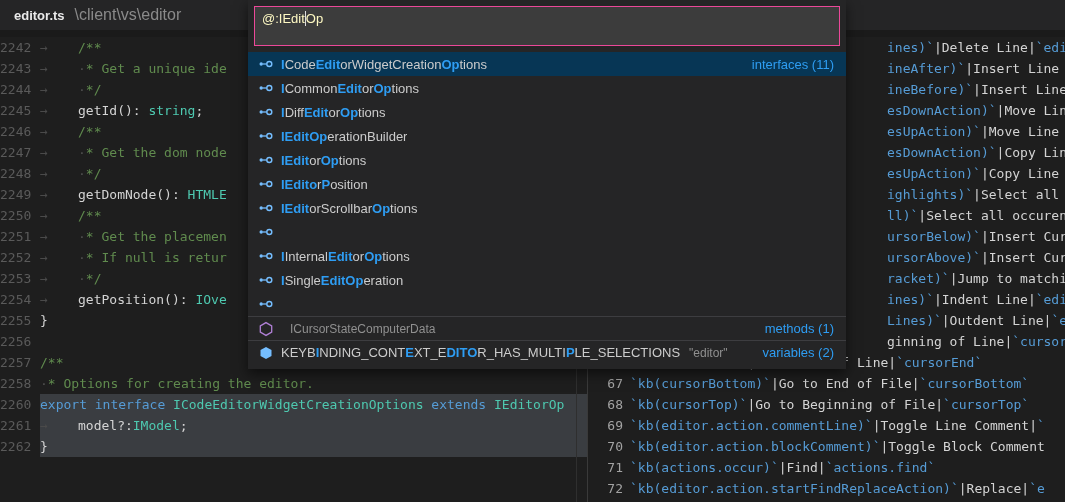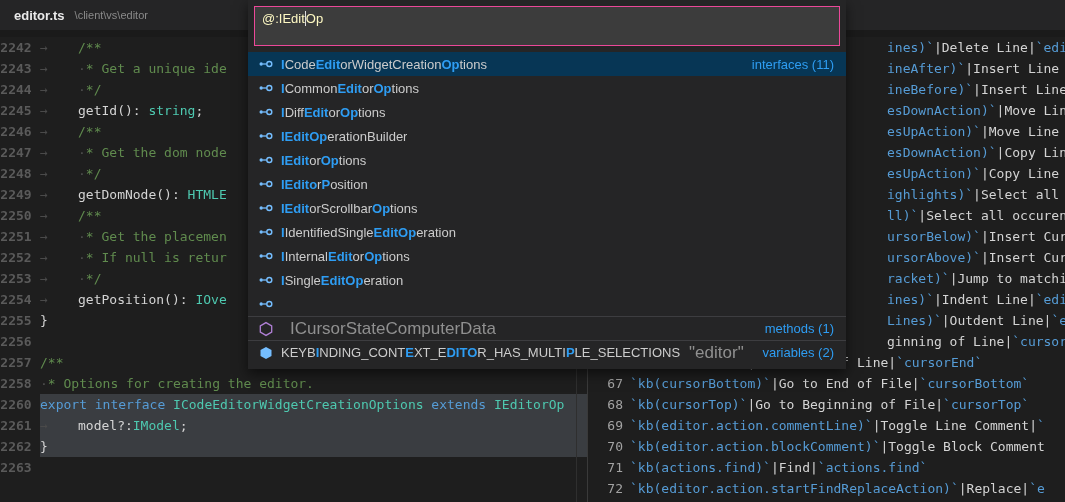--- a/index.html
+++ b/index.html
@@ -5,32 +5,32 @@
   * { box-sizing: border-box; margin: 0; padding: 0; }
   html,body { width:1065px; height:502px; overflow:hidden; background:#1e1e1e;
               font-family:"Liberation Sans", sans-serif; }
   .screen { position:relative; width:1065px; height:502px; background:#1e1e1e; overflow:hidden; }
 
   
   .topbar { position:absolute; left:0; top:0; right:0; height:30px; background:#252526;
             display:flex; align-items:center; z-index:2; }
   .tab { display:flex; align-items:center; height:100%; padding:0 14px; }
   .tab-name { color:#eaeaea; font-weight:bold; font-size:13px; }
-  .tab-path { color:#8a8a8a; font-size:11px; margin-left:10px; }
+  .tab-path { color:#8a8a8a; font-size:16px; margin-left:10px; }
   .bar-strip { position:absolute; left:0; top:30px; right:0; height:7px; background:#1a1a1a; z-index:2; }
 
   
   .pane { position:absolute; top:37px; bottom:0; overflow:hidden; background:#1e1e1e; z-index:1; }
   .pane.left  { left:0; width:588px; border-right:1px solid #3a3a3a; }
   .pane.right { left:590px; right:0; }
   .sash-line { position:absolute; top:0; bottom:0; left:576px; width:1px; background:#2f2f2f; }
 
   .eline { display:flex; height:21px; line-height:21px; white-space:pre;
            font-family:"DejaVu Sans Mono", monospace; font-size:13px; }
-  .ln  { flex:0 0 40px; width:40px; text-align:center; padding-right:8px; color:#5a5a5a;font-weight:bold; }
+  .ln  { flex:0 0 40px; width:40px; text-align:left; padding-right:8px; color:#5a5a5a; }
   .rln { flex:0 0 40px; width:40px; text-align:right; padding-right:7px; color:#a3a3a3; }
   .body { flex:1; min-width:0; overflow:hidden; }
   .pane.left .eline.hl .body { background:#3a3d41; }
   .tabchar { display:inline-block; width:38px; color:#4a4a4a; }
   .clip-indent { margin-left:257px; }
 
   .s-c  { color:var(--comment,#608b4e); }
   .s-k  { color:var(--kw,#569cd6); }
   .s-k2 { color:var(--kw,#569cd6); }
   .s-t  { color:var(--type,#4ec9b0); }
@@ -49,21 +49,21 @@
              font-size:13px; color:#cccccc; cursor:default; }
   .qo-item.sel { background:var(--selbg,#073655); }
   .qo-item.sep { border-top:1px solid #3d3d40; }
   .qo-icon { flex:0 0 16px; width:16px; height:16px; margin-right:7px; display:flex;
              align-items:center; justify-content:center; }
   .qo-icon.interface, .qo-icon.variable { color:var(--iconblue,#75beff); }
   .qo-icon.method { color:var(--iconpurple,#b180d7); }
   .qo-label { white-space:pre; overflow:hidden; }
   .m { color:var(--accent,#2e9df3); font-weight:bold; }
   .n { color:#cccccc; }
-  .qo-desc { margin-left:9px; color:#909090; font-size:17px; white-space:pre; }
+  .qo-desc { margin-left:9px; color:#909090; font-size:12px; white-space:pre; }
   .qo-badge { margin-left:auto; color:var(--accent,#2e9df3); font-size:13px; flex:0 0 auto; }
 </style>
 </head>
 <body>
 
 <div class="screen">
 
   <div class="topbar">
     <div class="tab">
       <span class="tab-name">editor.ts</span>
@@ -87,21 +87,20 @@
         <div class="eline"><span class="ln">2252</span><span class="body"><span class="tabchar">→</span><span class="s-w">·</span><span class="s-c">* If null is retur</span></span></div>
         <div class="eline"><span class="ln">2253</span><span class="body"><span class="tabchar">→</span><span class="s-w">·</span><span class="s-c">*/</span></span></div>
         <div class="eline"><span class="ln">2254</span><span class="body"><span class="tabchar">→</span><span class="s-p">getPosition(): </span><span class="s-t">IOve</span></span></div>
         <div class="eline"><span class="ln">2255</span><span class="body"><span class="s-p">}</span></span></div>
         <div class="eline"><span class="ln">2256</span><span class="body"></span></div>
         <div class="eline"><span class="ln">2257</span><span class="body"><span class="s-c">/**</span></span></div>
         <div class="eline"><span class="ln">2258</span><span class="body"><span class="s-w">·</span><span class="s-c">* Options for creating the editor.</span></span></div>
         <div class="eline hl"><span class="ln">2260</span><span class="body"><span class="s-k">export</span><span class="s-p"> </span><span class="s-k">interface</span><span class="s-p"> </span><span class="s-t">ICodeEditorWidgetCreationOptions</span><span class="s-p"> </span><span class="s-k">extends</span><span class="s-p"> </span><span class="s-t">IEditorOp</span></span></div>
         <div class="eline hl"><span class="ln">2261</span><span class="body"><span class="tabchar">→</span><span class="s-p">model</span><span class="s-p">?:</span><span class="s-t">IModel</span><span class="s-p">;</span></span></div>
         <div class="eline hl"><span class="ln">2262</span><span class="body"><span class="s-p">}</span></span></div>
-        <div class="eline"><span class="ln">2263</span><span class="body"></span></div>
       </div>
     <div class="sash-line"></div>
   </div>
 
   <div class="pane right">
     <div id="right-lines">
         <div class="eline"><span class="rln"></span><span class="body"><span class="clip-indent"><span class="s-k2">ines)`</span><span class="s-p">|Delete Line|</span><span class="s-k2">`editor.a</span></span></span></div>
         <div class="eline"><span class="rln"></span><span class="body"><span class="clip-indent"><span class="s-k2">ineAfter)`</span><span class="s-p">|Insert Line Below</span></span></span></div>
         <div class="eline"><span class="rln"></span><span class="body"><span class="clip-indent"><span class="s-k2">ineBefore)`</span><span class="s-p">|Insert Line Abov</span></span></span></div>
         <div class="eline"><span class="rln"></span><span class="body"><span class="clip-indent"><span class="s-k2">esDownAction)`</span><span class="s-p">|Move Line Dow</span></span></span></div>
@@ -114,21 +113,21 @@
         <div class="eline"><span class="rln"></span><span class="body"><span class="clip-indent"><span class="s-k2">ursorAbove)`</span><span class="s-p">|Insert Cursor A</span></span></span></div>
         <div class="eline"><span class="rln"></span><span class="body"><span class="clip-indent"><span class="s-k2">racket)`</span><span class="s-p">|Jump to matching br</span></span></span></div>
         <div class="eline"><span class="rln"></span><span class="body"><span class="clip-indent"><span class="s-k2">ines)`</span><span class="s-p">|Indent Line|</span><span class="s-k2">`editor.a</span></span></span></div>
         <div class="eline"><span class="rln"></span><span class="body"><span class="clip-indent"><span class="s-k2">Lines)`</span><span class="s-p">|Outdent Line|</span><span class="s-k2">`editor</span></span></span></div>
         <div class="eline"><span class="rln"></span><span class="body"><span class="clip-indent"><span class="s-p">ginning of Line|</span><span class="s-k2">`cursorHome`</span></span></span></div>
         <div class="eline"><span class="rln">66</span><span class="body"><span class="s-k2">`kb(cursorEnd)`</span><span class="s-p">|Go to End of Line|</span><span class="s-k2">`cursorEnd`</span></span></div>
         <div class="eline"><span class="rln">67</span><span class="body"><span class="s-k2">`kb(cursorBottom)`</span><span class="s-p">|Go to End of File|</span><span class="s-k2">`cursorBottom`</span></span></div>
         <div class="eline"><span class="rln">68</span><span class="body"><span class="s-k2">`kb(cursorTop)`</span><span class="s-p">|Go to Beginning of File|</span><span class="s-k2">`cursorTop`</span></span></div>
         <div class="eline"><span class="rln">69</span><span class="body"><span class="s-k2">`kb(editor.action.commentLine)`</span><span class="s-p">|Toggle Line Comment|</span><span class="s-k2">`</span></span></div>
         <div class="eline"><span class="rln">70</span><span class="body"><span class="s-k2">`kb(editor.action.blockComment)`</span><span class="s-p">|Toggle Block Comment</span></span></div>
-        <div class="eline"><span class="rln">71</span><span class="body"><span class="s-k2">`kb(actions.find)`</span><span class="s-p">|Find|</span><span class="s-k2">`actions.find`</span></span></div>
+        <div class="eline"><span class="rln">71</span><span class="body"><span class="s-k2">`kb(actions.occur)`</span><span class="s-p">|Find|</span><span class="s-k2">`actions.find`</span></span></div>
         <div class="eline"><span class="rln">72</span><span class="body"><span class="s-k2">`kb(editor.action.startFindReplaceAction)`</span><span class="s-p">|Replace|</span><span class="s-k2">`e</span></span></div>
       </div>
   </div>
 
   <div class="quickopen">
     <div class="qo-inputwrap"><span>@:IEdit</span><span class="caret"></span><span>Op</span></div>
     <div class="qo-list" id="qo-list">
         <div class="qo-item sel">
           <span class="qo-icon interface">
             <svg viewBox="0 0 16 16" width="16" height="16">
@@ -201,21 +200,20 @@
           <span class="qo-label"><span class="m">IEdit</span><span class="n">orScrollbar</span><span class="m">Op</span><span class="n">tions</span></span>
         </div>
         <div class="qo-item">
           <span class="qo-icon interface">
             <svg viewBox="0 0 16 16" width="16" height="16">
               <circle cx="3.2" cy="8" r="1.7" fill="currentColor"></circle>
               <rect x="4.5" y="7.35" width="4.2" height="1.3" fill="currentColor"></rect>
               <circle cx="11.3" cy="8" r="2.5" fill="none" stroke="currentColor" stroke-width="1.4"></circle>
             </svg>
           </span>
-          <span class="qo-label"><span class="m">I</span><span class="n">IdentifiedSingle</span><span class="m">EditOp</span><span class="n">eration</span></span>
         </div>
         <div class="qo-item">
           <span class="qo-icon interface">
             <svg viewBox="0 0 16 16" width="16" height="16">
               <circle cx="3.2" cy="8" r="1.7" fill="currentColor"></circle>
               <rect x="4.5" y="7.35" width="4.2" height="1.3" fill="currentColor"></rect>
               <circle cx="11.3" cy="8" r="2.5" fill="none" stroke="currentColor" stroke-width="1.4"></circle>
             </svg>
           </span>
           <span class="qo-label"><span class="m">I</span><span class="n">Internal</span><span class="m">Edit</span><span class="n">or</span><span class="m">Op</span><span class="n">tions</span></span>

